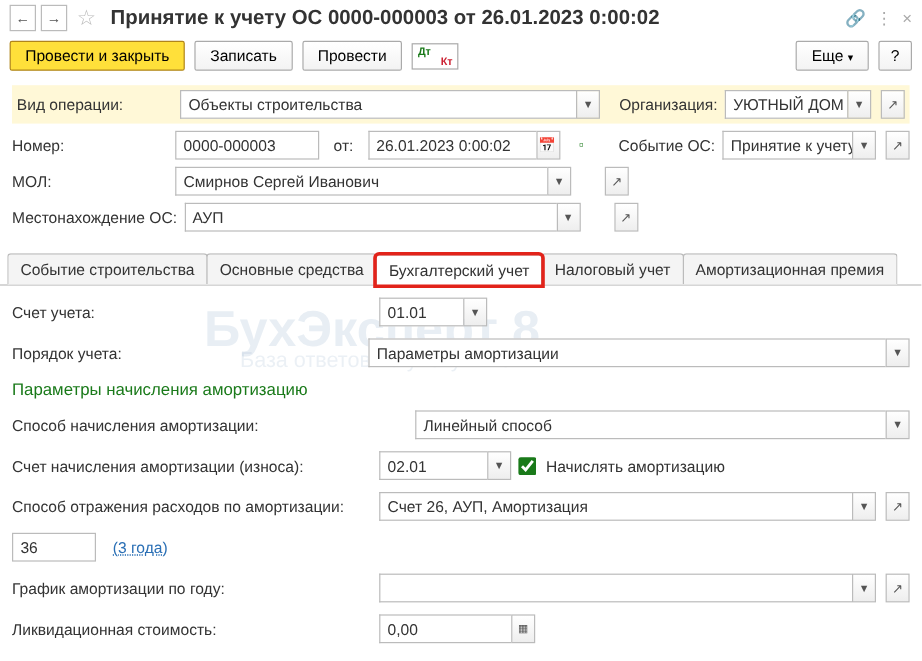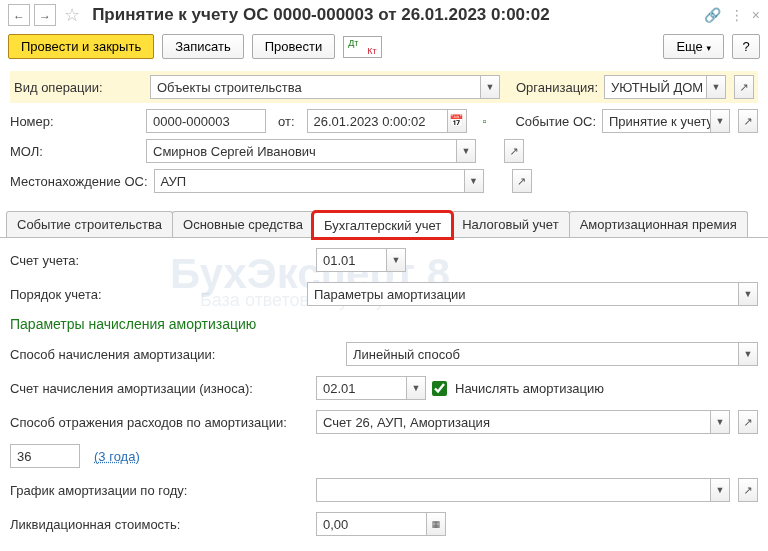--- a/index.html
+++ b/index.html
@@ -71,20 +71,21 @@
     font-weight: normal;
   }
   .dtkt {
     border:1px solid #aaa;
     padding:2px 4px;
     font-size:9px;
     line-height:8px;
     display:flex;
     flex-direction:column;
     cursor:pointer;
+    font-weight:bold;
   }
   .dtkt .dt{color:#1a7a1a;}
   .dtkt .kt{color:#c23; margin-left:19px;}
   .toolbar-spacer { flex:1; }
   
   .form { padding: 4px 10px; position:relative; z-index:1;}
   .row { display:flex; align-items:center; margin-bottom:6px; gap:6px;}
   .row.yellow { background:#fff8d7; padding:4px 4px;}
   .lbl { min-width: 130px; }
   .input {

